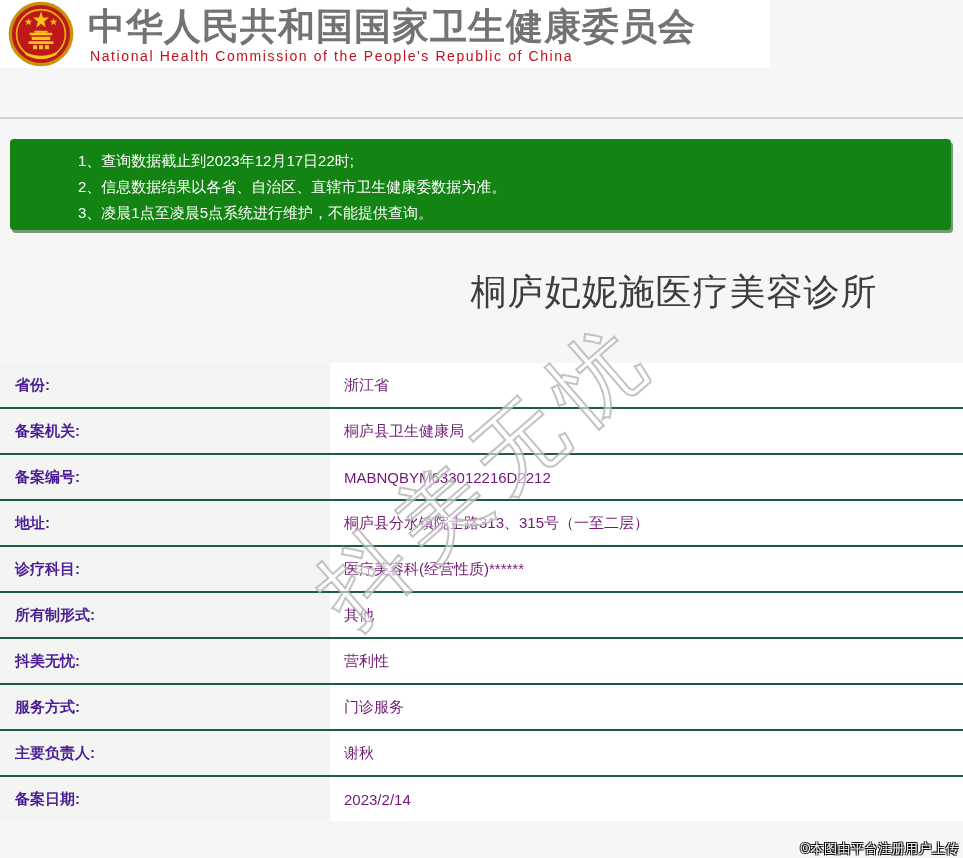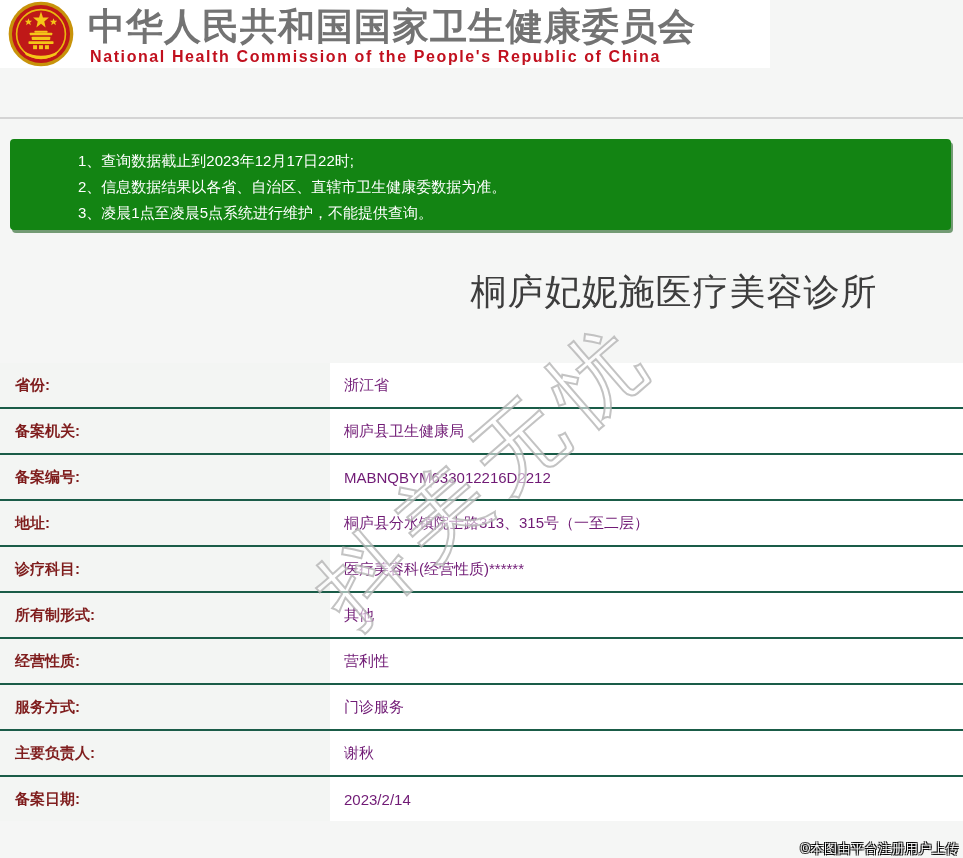--- a/index.html
+++ b/index.html
@@ -4,41 +4,41 @@
 <style>
   html,body{margin:0;padding:0;}
   body{font-family:"Liberation Sans","DejaVu Sans",sans-serif;}
   .page{position:relative;width:963px;height:858px;background:#f5f6f5;overflow:hidden;}
 
   
   .banner{position:absolute;left:0;top:0;width:770px;height:68px;background:#ffffff;}
   .emblem{position:absolute;left:8px;top:1px;width:66px;height:66px;}
   .title-cn{position:absolute;left:88px;top:2px;width:680px;font-size:37px;font-weight:bold;
             color:#737373;letter-spacing:1px;white-space:nowrap;}
-  .title-en{position:absolute;left:90px;top:48px;width:680px;font-size:16px;font-weight:bold;
+  .title-en{position:absolute;left:90px;top:48px;width:680px;font-size:14px;font-weight:normal;
             color:#c1101e;letter-spacing:1.6px;white-space:nowrap;}
 
   
   .top-divider{position:absolute;left:0;top:117px;width:963px;height:2px;background:#d4d4d4;}
 
   
   .notice{position:absolute;left:10px;top:139px;width:941px;height:82px;background:#138413;
           border-radius:4px;box-shadow:2px 3px 0 rgba(8,80,10,0.55);padding-top:9px;}
   .notice-line{color:#ffffff;font-size:15px;line-height:26px;padding-left:68px;white-space:nowrap;}
 
   
   .clinic-title{position:absolute;left:385px;top:268px;width:578px;text-align:center;
                 font-size:36px;color:#3d3d3d;letter-spacing:1px;white-space:nowrap;}
 
   
   .record-table{position:absolute;left:0;top:363px;width:963px;}
   .row{display:flex;height:44px;border-bottom:2px solid #1a5c48;}
   .row:last-child{border-bottom:none;}
   .cell-label{width:330px;box-sizing:border-box;padding-left:15px;background:#f3f5f3;
-              display:flex;align-items:center;font-size:15px;font-weight:bold;color:#7f1d1d;}
+              display:flex;align-items:center;font-size:15px;font-weight:bold;color:#4c1d95;}
   .cell-value{flex:1;box-sizing:border-box;padding-left:14px;background:#ffffff;
               display:flex;align-items:center;font-size:15px;color:#701a75;}
 
   
   .watermark{position:absolute;left:332px;top:548px;font-size:88px;letter-spacing:14px;
              color:rgba(255,255,255,0.55);-webkit-text-stroke:2px rgba(175,175,175,0.75);
              transform:rotate(-41deg);transform-origin:0 50%;pointer-events:none;
              white-space:nowrap;z-index:5;}
 
   
@@ -101,21 +101,21 @@
     </div>
     <div class="row">
       <div class="cell-label">诊疗科目:</div>
       <div class="cell-value">医疗美容科(经营性质)******</div>
     </div>
     <div class="row">
       <div class="cell-label">所有制形式:</div>
       <div class="cell-value">其他</div>
     </div>
     <div class="row">
-      <div class="cell-label">经营性质:</div>
+      <div class="cell-label">抖美无忧:</div>
       <div class="cell-value">营利性</div>
     </div>
     <div class="row">
       <div class="cell-label">服务方式:</div>
       <div class="cell-value">门诊服务</div>
     </div>
     <div class="row">
       <div class="cell-label">主要负责人:</div>
       <div class="cell-value">谢秋</div>
     </div>

